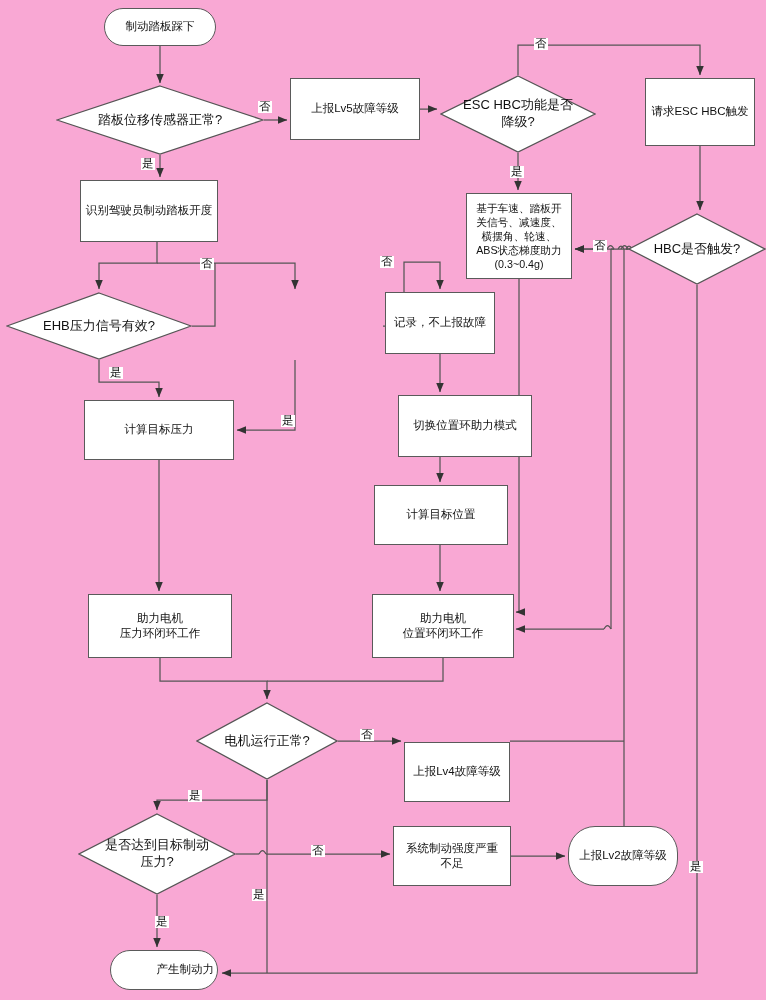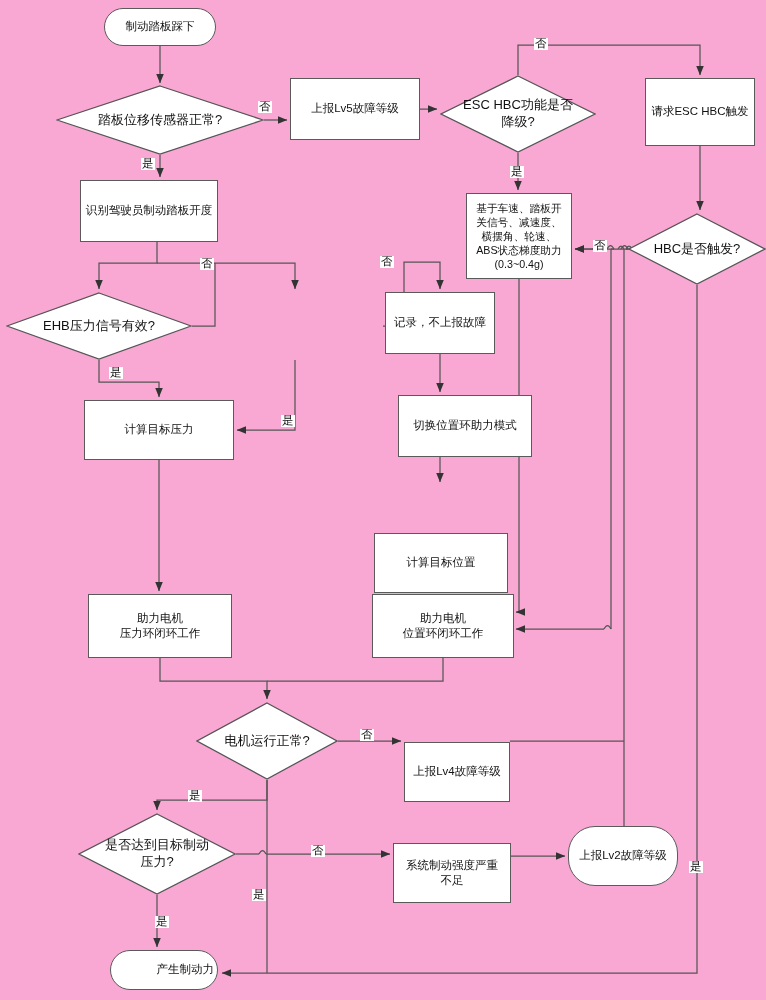--- a/index.html
+++ b/index.html
@@ -225,21 +225,21 @@
   </div>
 
   <div class="node" style="left:385px;top:292px;width:110px;height:62px;">
     <span>记录，不上报故障</span>
   </div>
 
   <div class="node" style="left:374px;top:395px;width:134px;height:62px;margin-left:24px;">
     <span>切换位置环助力模式</span>
   </div>
 
-  <div class="node" style="left:374px;top:485px;width:134px;height:60px;margin-top:48px;">
+  <div class="node" style="left:374px;top:485px;width:134px;height:60px;">
     <span>计算目标位置</span>
   </div>
 
   <div class="node" style="left:88px;top:594px;width:144px;height:64px;">
     <span>助力电机
 压力环闭环工作</span>
   </div>
 
   <div class="node" style="left:372px;top:594px;width:142px;height:64px;">
     <span>助力电机
@@ -258,21 +258,21 @@
   </div>
 
   <div class="node decision" style="left:78px;top:813px;width:158px;height:82px;">
     <svg width="158" height="82">
       <polygon points="79,1 157,41 79,81 1,41" fill="#ffffff" stroke="#555555" stroke-width="1.25"></polygon>
     </svg>
     <span class="dtext">是否达到目标制动
 压力?</span>
   </div>
 
-  <div class="node" style="left:393px;top:826px;width:118px;height:60px;margin-top:17px;">
+  <div class="node" style="left:393px;top:826px;width:118px;height:60px;">
     <span>系统制动强度严重
 不足</span>
   </div>
 
   <div class="node" style="left:568px;top:826px;width:110px;height:60px;border-radius:27px;">
     <span>上报Lv2故障等级</span>
   </div>
 
   <div class="node terminal" style="left:110px;top:950px;width:108px;height:40px;justify-content:flex-end;">
     <span>产生制动力</span>

